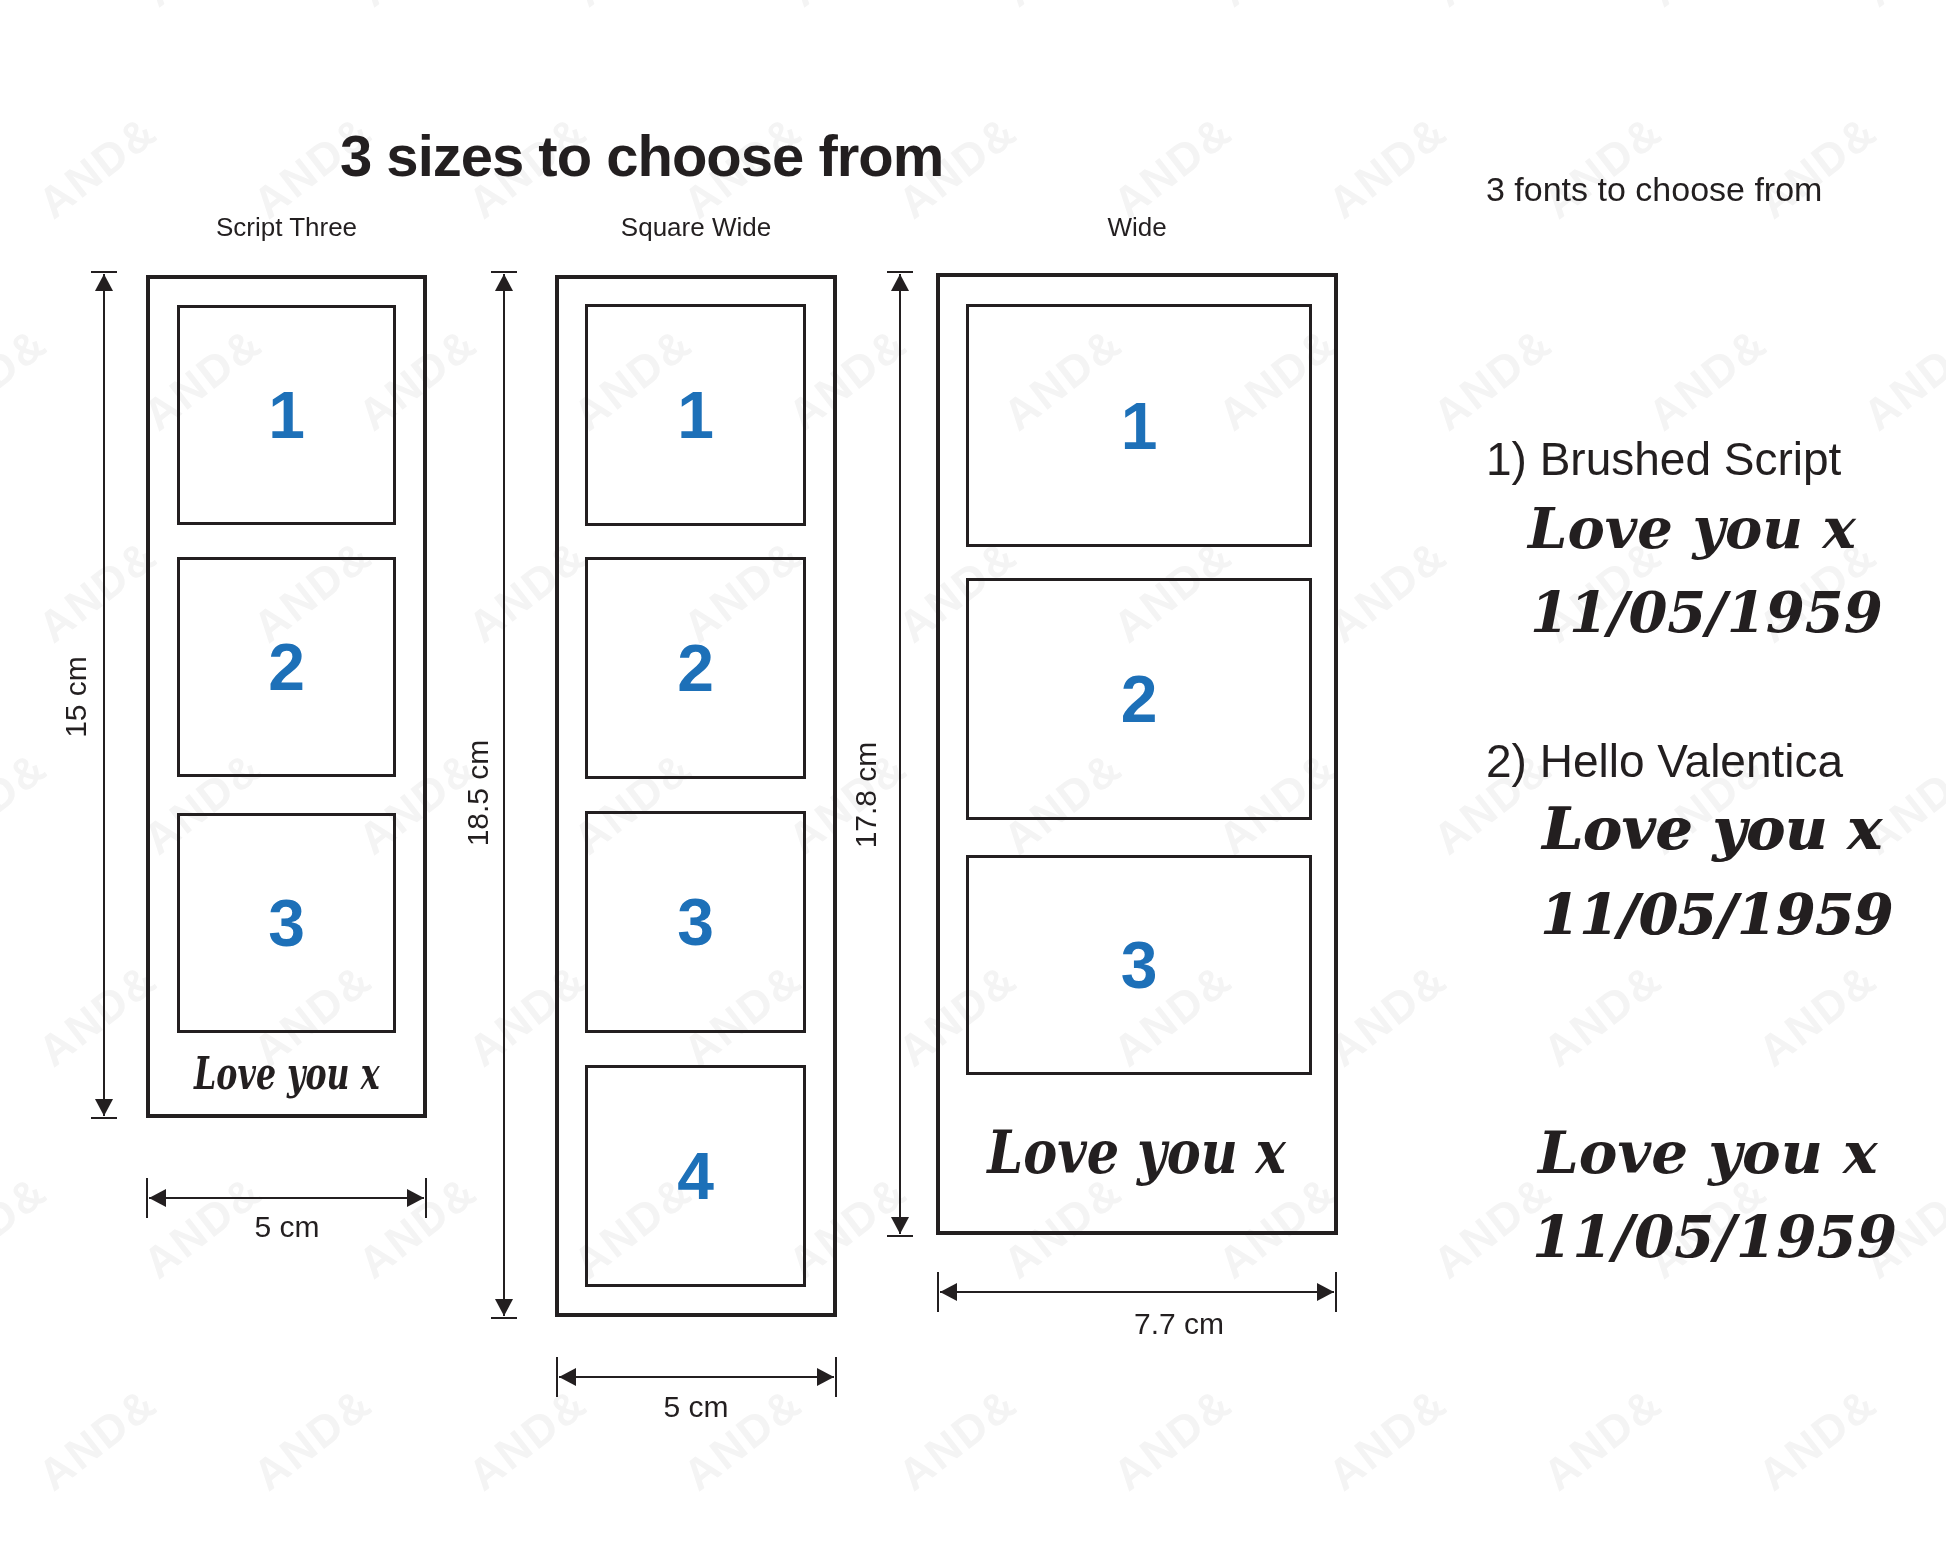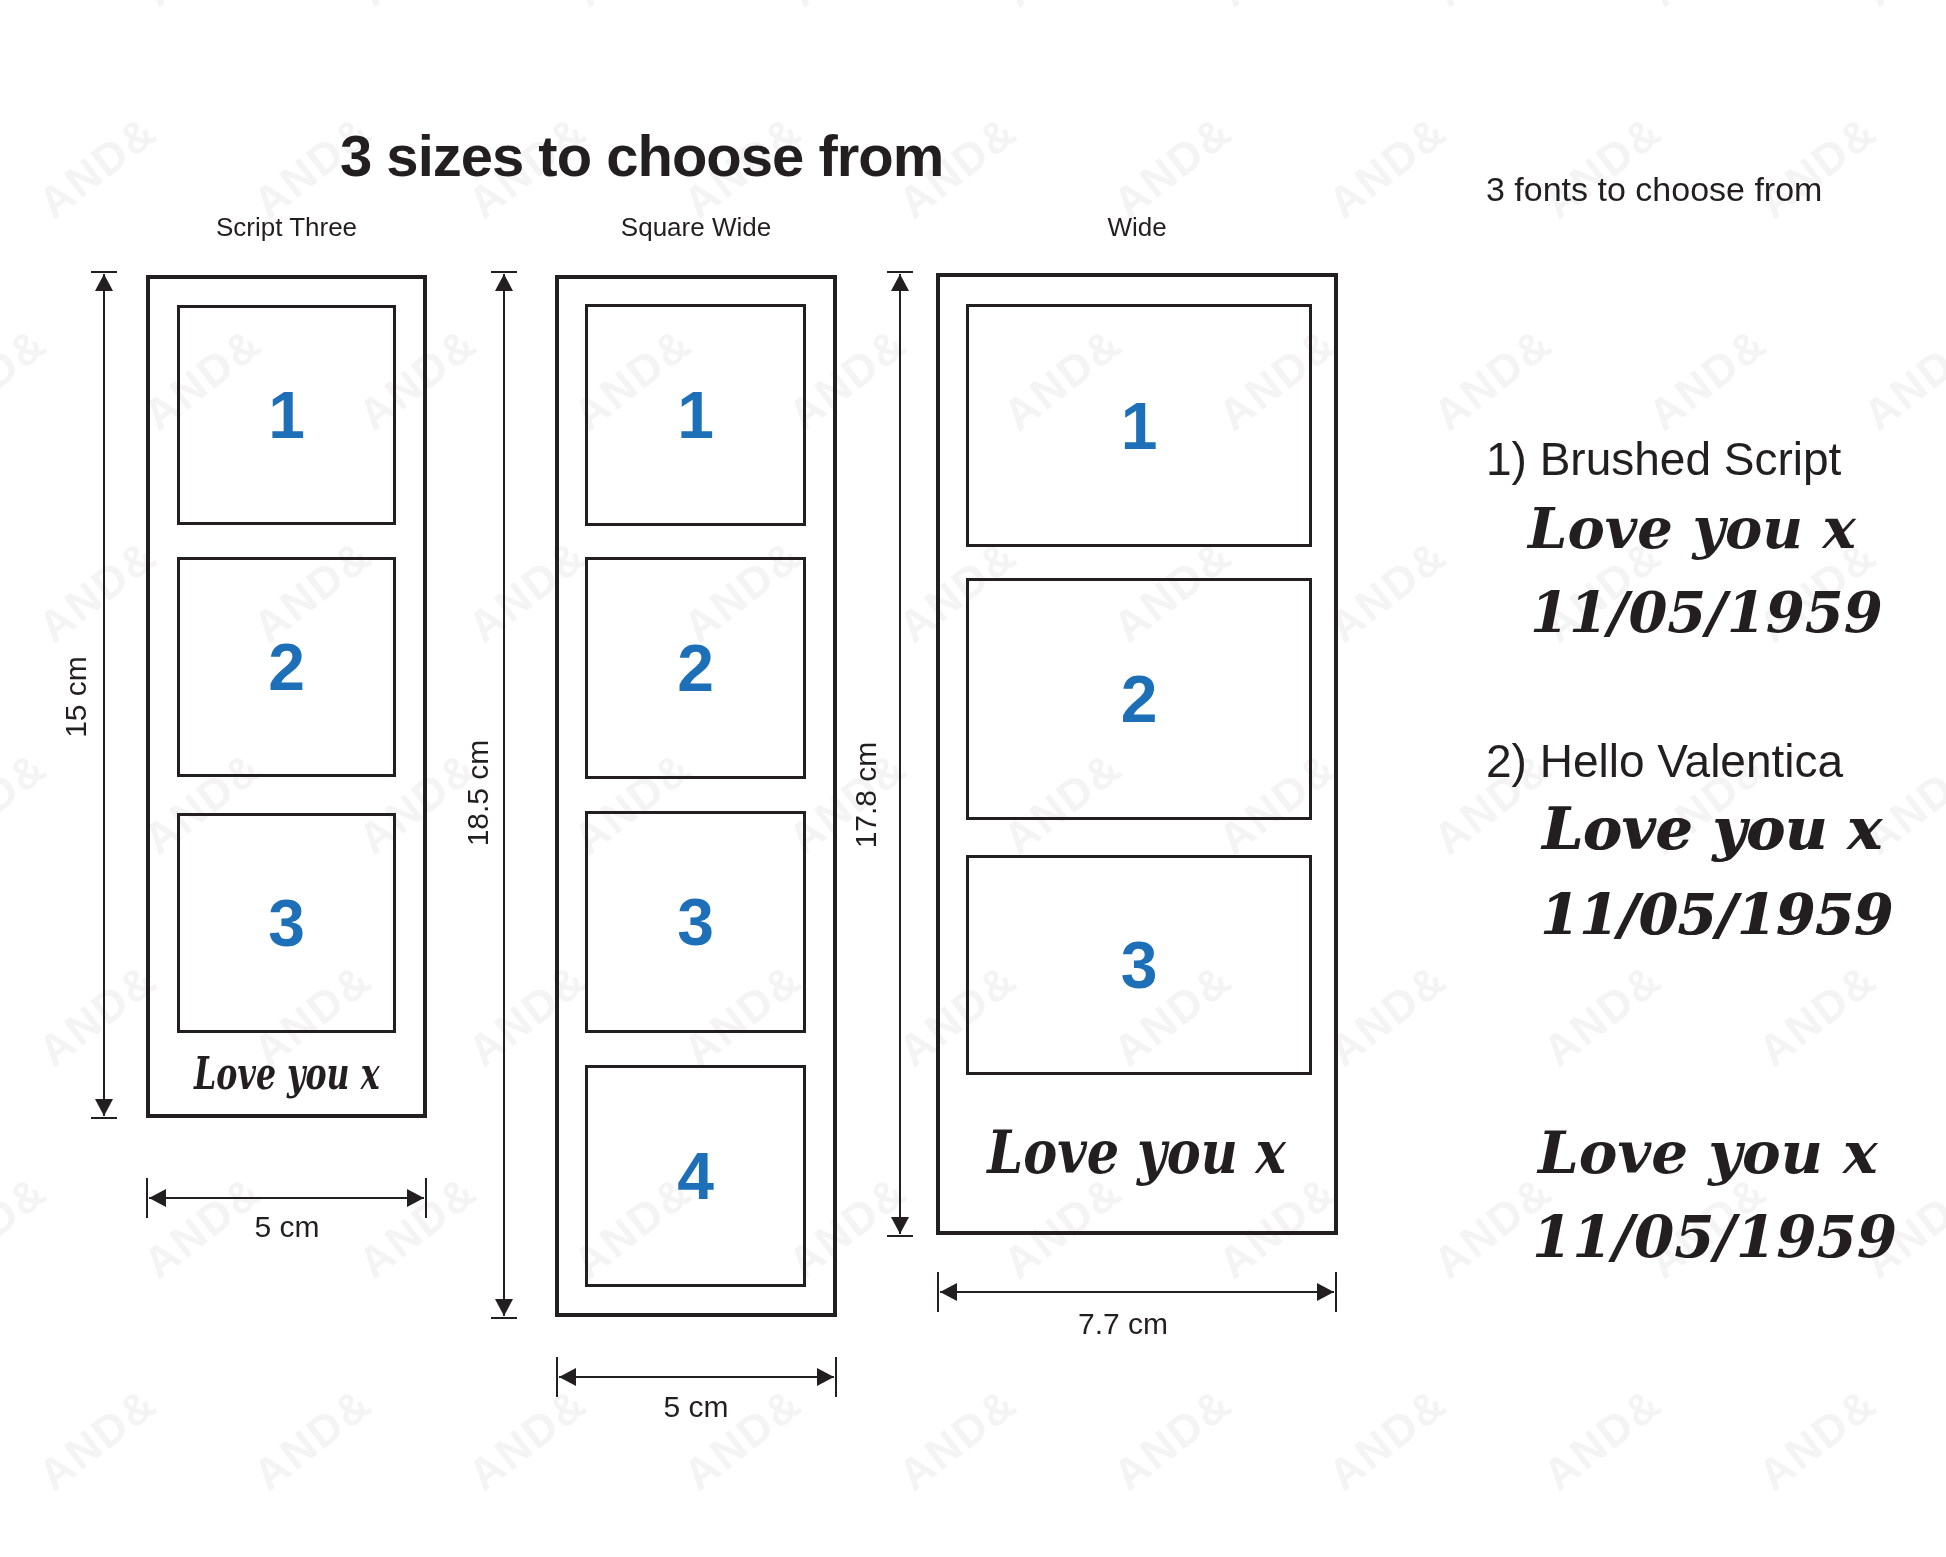--- a/index.html
+++ b/index.html
@@ -243,21 +243,21 @@
     </div>
     <div class="vlabel" style="left:796px;top:779px;">17.8 cm</div>
 
     <div class="hdim" style="left:937px;top:1272px;width:400px;">
       <div class="tick left"></div>
         <div class="tick right"></div>
         <div class="line"></div>
       <div class="ah left"></div>
       <div class="ah right"></div>
     </div>
-    <div class="wlabel" style="left:1063px;top:1307px;">7.7 cm</div>
+    <div class="wlabel" style="left:1119px;top:1307px;">7.7 cm</div>
 
     <div class="abs font-label" style="left:1486px;top:432px;">1) Brushed Script</div>
     <div class="abs script" style="left:1528px;top:498px;">Love you x</div>
     <div class="abs script" style="left:1530px;top:582px;">11/05/1959</div>
 
     <div class="abs font-label" style="left:1486px;top:734px;">2) Hello Valentica</div>
     <div class="abs script thick" style="left:1542px;top:798px;font-size:58px;">Love you x</div>
     <div class="abs script thick" style="left:1540px;top:884px;font-size:56px;">11/05/1959</div>
 
     <div class="abs script" style="left:1538px;top:1122px;font-size:58px;font-weight:600;">Love you x</div>

